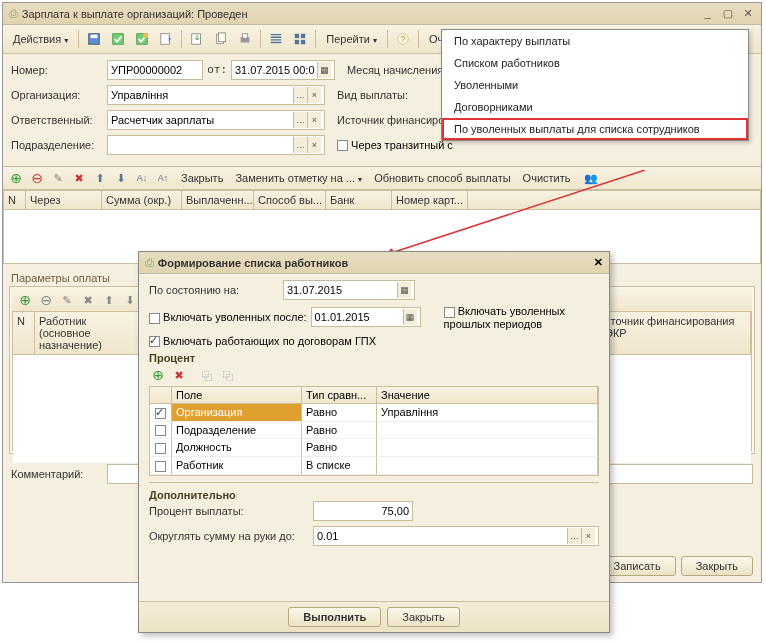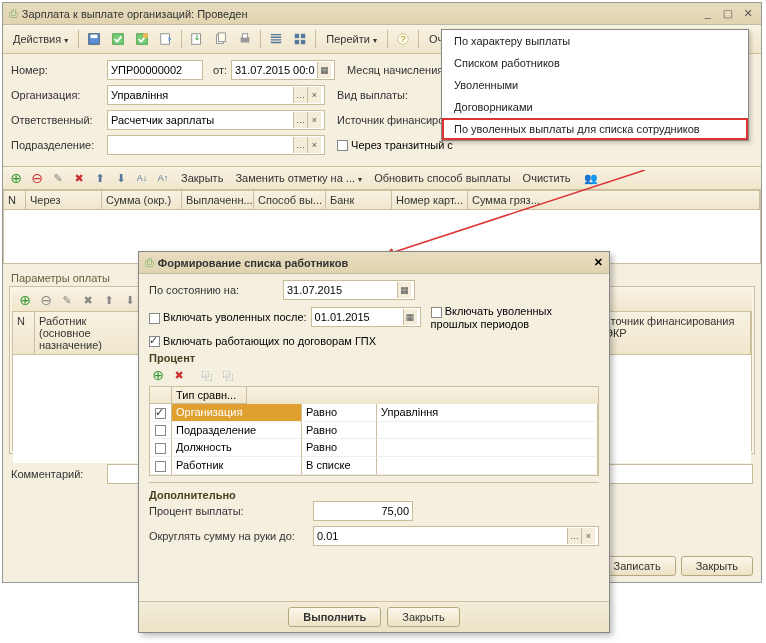--- a/index.html
+++ b/index.html
@@ -156,21 +156,21 @@
     <span class="sep"></span>
     <span class="txtbtn primary"><span>Заполнить</span><span class="dd-arrow">▾</span></span>
   </div>
 
   <div class="form-body">
     <div class="row">
       <span class="lbl">Номер:</span>
       <span class="inp" style="width:96px;">
           <span style="flex:1;">УПР00000002</span>
         </span>
-      <span class="lbl" style="min-width:20px;text-align:right;">от:</span>
+      <span class="lbl" style="min-width:20px;text-align:right;font-family:Liberation Mono, monospace;">от:</span>
       <span class="inp" style="width:104px;">
           <span style="flex:1;">31.07.2015 00:0</span>
           <span class="btn-sel cal-ico">▦</span>
         </span>
       <span class="lbl" style="margin-left:8px;min-width:110px;">Месяц начисления:</span>
     </div>
     <div class="row">
       <span class="lbl">Организация:</span>
       <span class="inp" style="width:218px;">
           <span style="flex:1;">Управління</span>
@@ -222,21 +222,20 @@
 
   <div class="grid" style="height:74px;">
     <div class="hdr">
       <div class="c" style="width:22px;">N</div>
       <div class="c" style="width:76px;">Через</div>
       <div class="c" style="width:80px;">Сумма (окр.)</div>
       <div class="c" style="width:72px;">Выплаченн...</div>
       <div class="c" style="width:72px;">Способ вы...</div>
       <div class="c" style="width:66px;">Банк</div>
       <div class="c" style="width:76px;">Номер карт...</div>
-      <div class="c" style="flex:1;">Сумма гряз...</div>
     </div>
     <div class="body"></div>
   </div>
 
   <div class="section-title" style="padding-left:8px;">Параметры оплаты</div>
 
   <div class="panel" style="margin:0 6px;">
     <div class="tb2" style="border:none;">
       <span class="ibtn" style="color:#393;font-size:14px;">⊕</span>
       <span class="ibtn" style="color:#888;font-size:14px;">⊖</span>
@@ -304,37 +303,39 @@
           <span style="flex:1;">31.07.2015</span>
           <span class="btn-sel cal-ico">▦</span>
         </span>
     </div>
     <div class="row" style="align-items:center;">
       <span style="min-width:134px;"><span class="chk"></span> <span>Включать уволенных после:</span></span>
       <span class="inp" style="width:110px;">
           <span style="flex:1;">01.01.2015</span>
           <span class="btn-sel cal-ico">▦</span>
         </span>
-      <span style="margin-left:6px;max-width:130px;"><span class="chk"></span> <span>Включать уволенных прошлых периодов</span></span>
+      <span style="margin-left:19px;max-width:130px;"><span class="chk"></span> <span>Включать уволенных прошлых периодов</span></span>
     </div>
     <div class="row">
       <span><span class="chk on"></span> <span>Включать работающих по договорам ГПХ</span></span>
     </div>
     <div class="bold">Процент</div>
     <div class="tb2" style="border:none;padding:2px 0;background:none;">
       <span class="ibtn" style="color:#393;font-size:14px;">⊕</span>
       <span class="ibtn" style="color:#c33;">✖</span>
       <span style="width:4px;"></span>
       <span class="ibtn" style="color:#579;">⿻</span>
       <span class="ibtn" style="color:#579;">⿻</span>
     </div>
     <div class="filt-grid">
       <div class="hdr">
         <div class="c" style="width:22px;"></div>
+        <div class="c" style="width:130px;">Поле</div>
         <div class="c" style="width:75px;">Тип сравн...</div>
+        <div class="c" style="flex:1;">Значение</div>
       </div>
       <div class="r sel">
         <div class="c" style="width:22px;text-align:center;"><span class="chk on"></span></div>
         <div class="c" style="width:130px;">Организация</div>
         <div class="c" style="width:75px;">Равно</div>
         <div class="c" style="flex:1;">Управління</div>
       </div>
       <div class="r">
         <div class="c" style="width:22px;text-align:center;"><span class="chk"></span></div>
         <div class="c" style="width:130px;">Подразделение</div>

